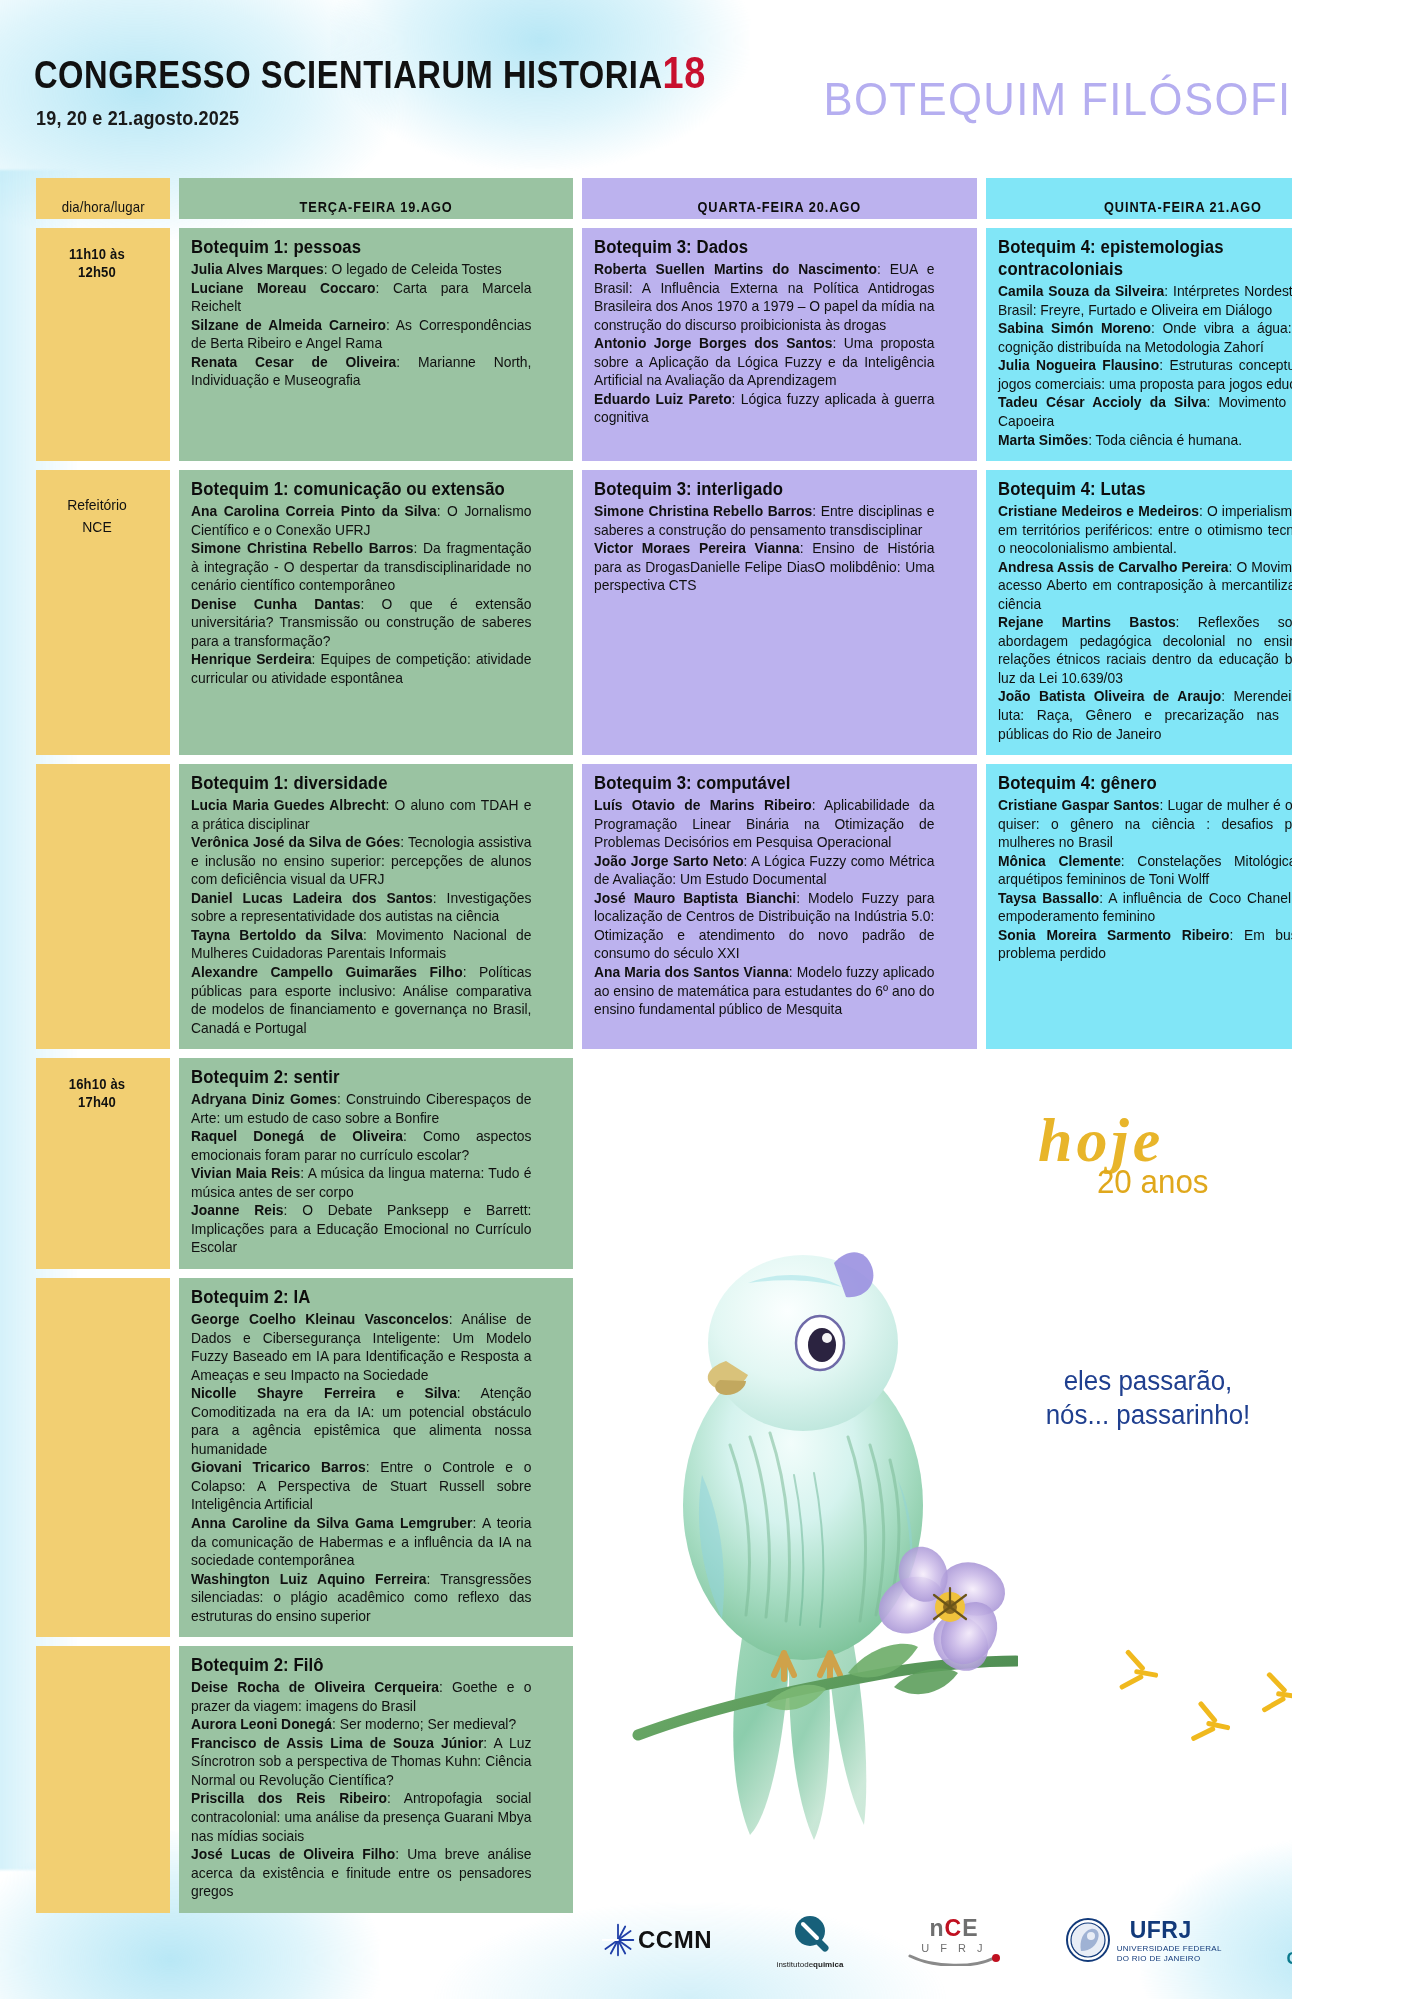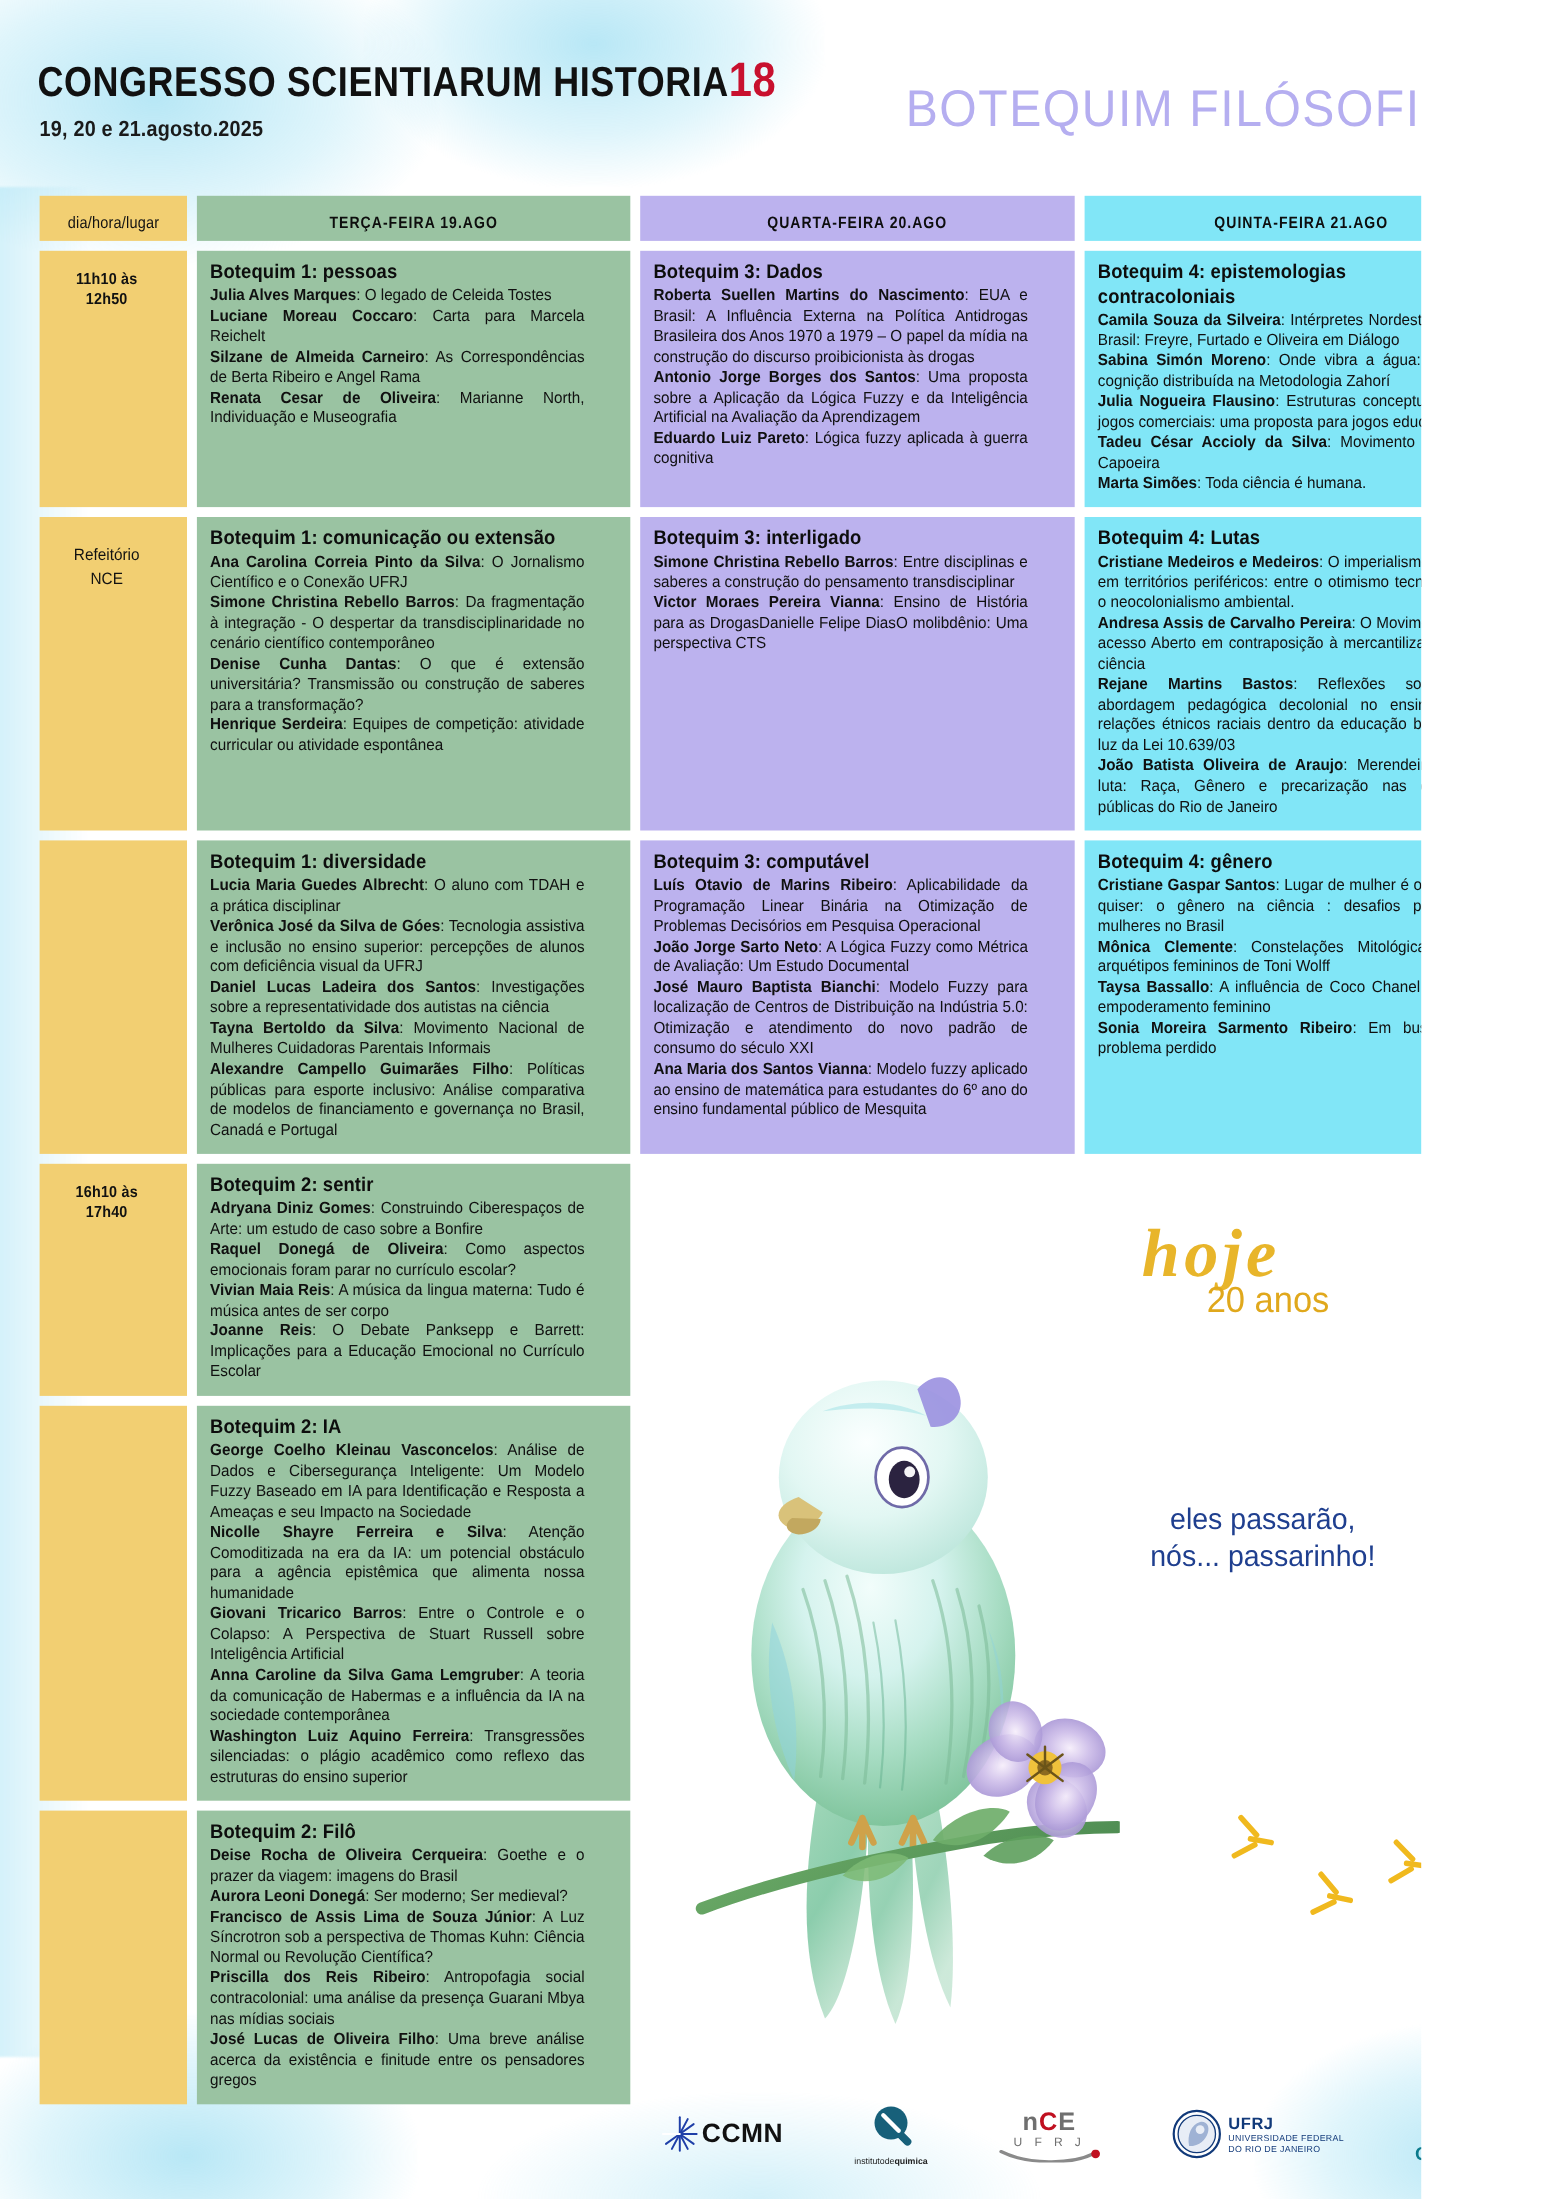--- a/index.html
+++ b/index.html
@@ -75,22 +75,22 @@
     line-height: 1.23;
   }
   .c-time  { width: 134px; flex: 0 0 134px; background: #f2cf72; }
   .c-day   { flex: 1 1 0; }
   .c-tue   { background: #9ac3a2; }
   .c-wed   { background: #bcb2ee; }
   .c-thu   { background: #81e6f7; }
   .c-empty { background: transparent; }
 
   .hdr .cell {
-    height: 41px; display: flex; align-items: flex-start; justify-content: center;
-    padding: 16px 8px;
+    height: 41px; display: flex; align-items: flex-end; justify-content: center;
+    padding: 3px 8px;
   }
   .hdr-label {
     font-family: "Liberation Sans Narrow", "Liberation Sans", sans-serif;
     font-size: 15px; font-weight: 400; color: #111; letter-spacing: .2px;
     transform: scaleX(0.88);
   }
   .hdr-day {
     font-family: "Liberation Sans Narrow", "Liberation Sans", sans-serif;
     font-size: 15px; font-weight: 700; color: #0d0d0d; letter-spacing: 1.1px;
     transform: scaleX(0.85);
@@ -181,21 +181,21 @@
   .logo-iq-text { font-family: "Liberation Sans", sans-serif; font-size: 8px; color: #222; margin-top: 2px; }
   .logo-iq-text b { font-weight: 700; }
   .logo-nce-text {
     font-family: "Liberation Sans", sans-serif; font-size: 23px; font-weight: 700;
     color: #6f6f6f; letter-spacing: 1px;
   }
   .logo-nce-sub {
     font-family: "Liberation Sans", sans-serif; font-size: 11px; color: #6f6f6f;
     letter-spacing: 4px; text-align: center;
   }
-  .logo-ufrj-text { font-family: "Liberation Sans", sans-serif; font-size: 15px; font-weight: 700; color: #123a7a; letter-spacing: .5px; }
+  .logo-ufrj-text { font-family: "Liberation Sans", sans-serif; font-size: 23px; font-weight: 700; color: #123a7a; letter-spacing: .5px; margin-left: 13px; }
   .logo-ufrj-sub { font-family: "Liberation Sans", sans-serif; font-size: 8px; color: #123a7a; line-height: 1.25; letter-spacing: .3px; }
   .logo-capes-text { font-family: "Liberation Sans", sans-serif; font-size: 17px; font-weight: 700; color: #0b7a8c; letter-spacing: 3px; text-align: center; }
 </style>
 </head>
 <body>
 
 <div class="poster">
 
   <div class="wash wash-tl"></div>
   <div class="wash wash-tm"></div>

